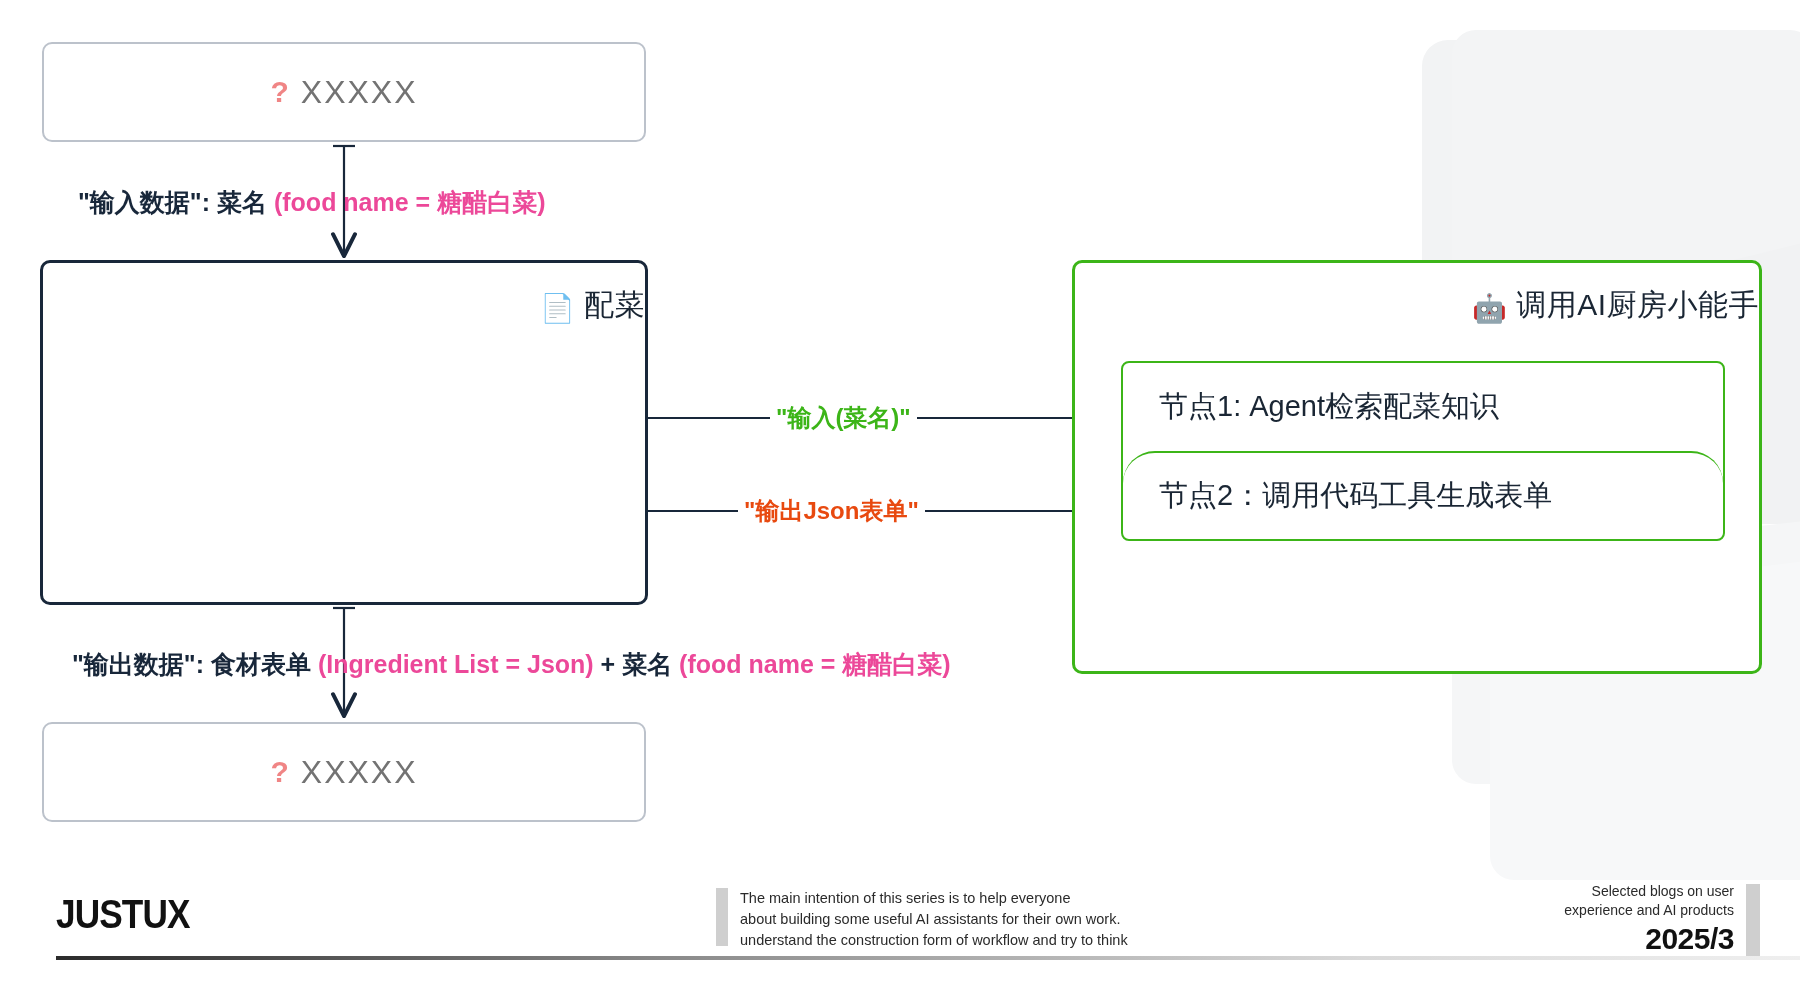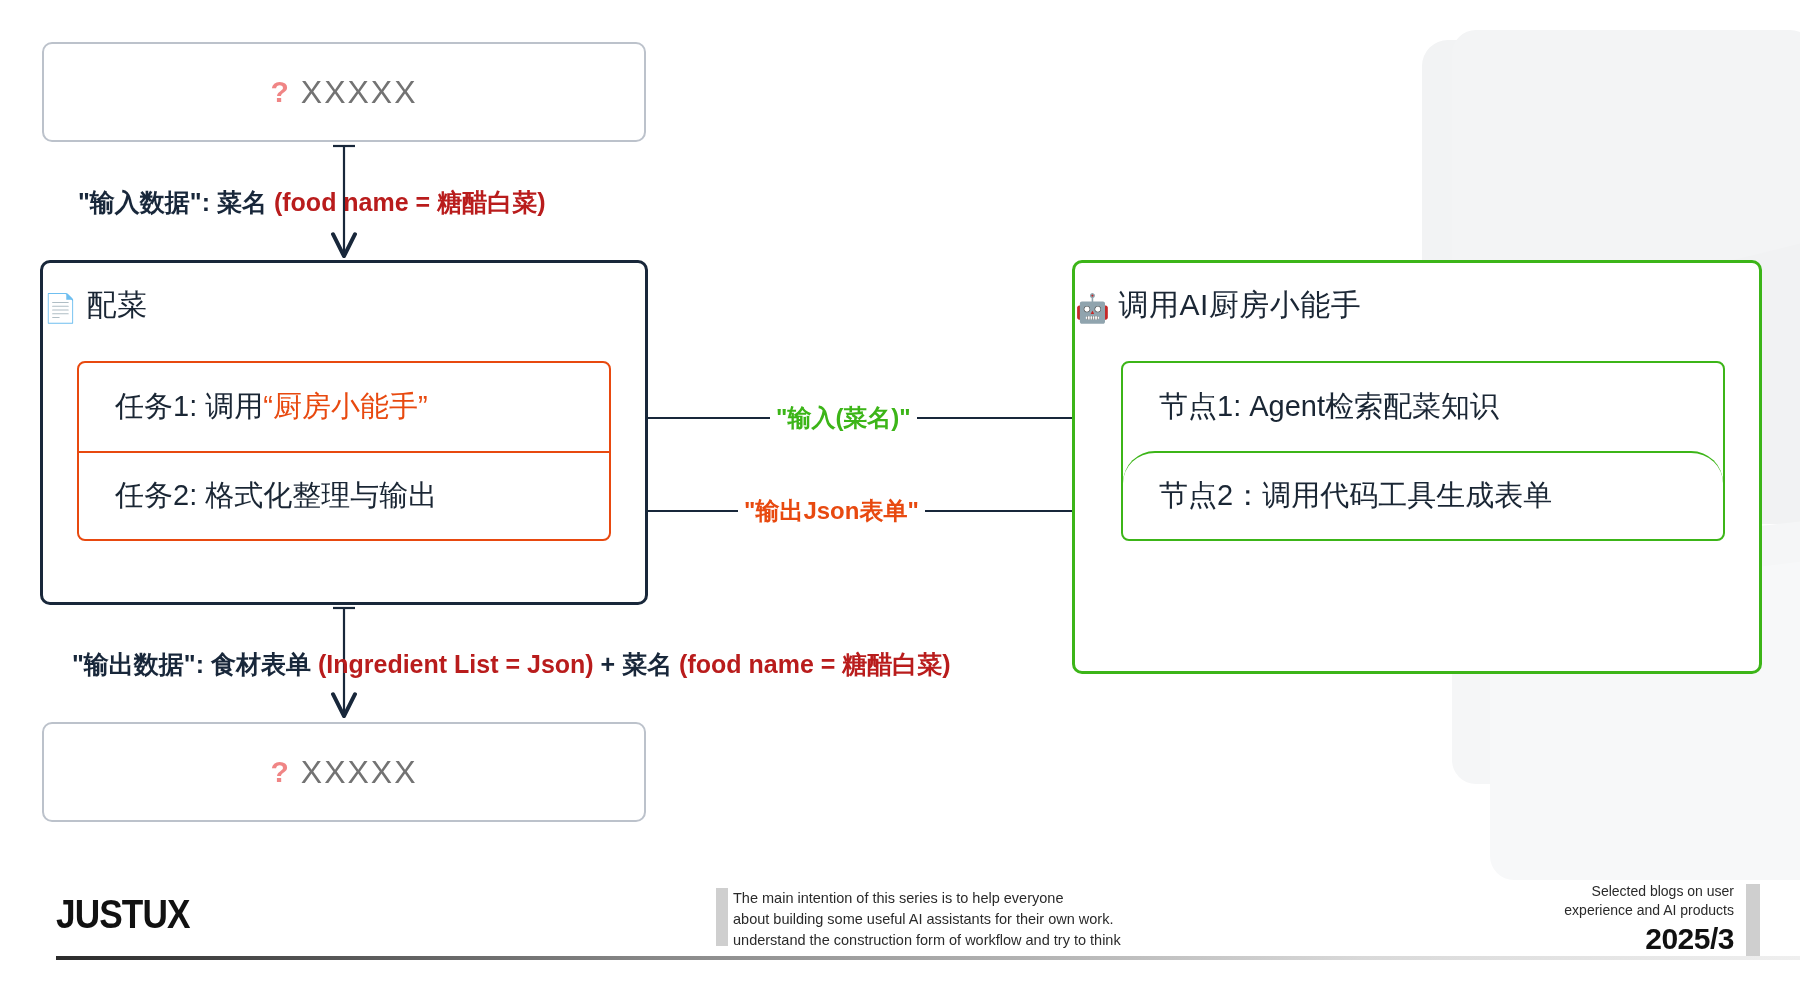--- a/index.html
+++ b/index.html
@@ -30,21 +30,21 @@
   .panel {
     position:absolute;
     background:#fff;
     border-radius:10px;
     z-index:3;
   }
   .panel.dark  { border:3px solid #18273a; }
   .panel.green { border:3px solid #3cb518; }
 
   .panel-title {
-    text-align:left;
+    text-align:right;
     font-size:30px;
     color:#1a2634;
     font-weight:500;
     letter-spacing:.5px;
     margin-top:22px;
     white-space:nowrap;
   }
   .panel-title .emoji { font-size:28px; margin-right:8px; vertical-align:-3px; }
 
   
@@ -71,21 +71,21 @@
 
   
   .flow-label {
     position:absolute;
     font-size:25px;
     font-weight:700;
     color:#18273a;
     white-space:nowrap;
     z-index:4;
   }
-  .flow-label .orange { color:#b91c1c; }
+  .flow-label .orange { color:#ec4899; }
 
   
   .arrow-label {
     position:absolute;
     font-size:24px;
     font-weight:700;
     white-space:nowrap;
     background:#fff;
     padding:0 6px;
     z-index:5;
@@ -101,21 +101,21 @@
   .footer-rule {
     position:absolute; left:40px; right:0; top:80px; height:4px;
     background:linear-gradient(to right,#2b2b2b 0%, #8a8a8a 35%, #d9d9d9 75%, #efefef 100%);
   }
   .brand {
     position:absolute; left:40px; top:16px;
     font-family:"Liberation Sans","DejaVu Sans",sans-serif;
     font-size:40px; font-weight:700; letter-spacing:-1px;
     color:#111; transform:scaleX(.88); transform-origin:left center;
   }
-  .note-wrap { position:absolute; left:700px; top:12px; display:flex; gap:5px; }
+  .note-wrap { position:absolute; left:700px; top:12px; display:flex; gap:12px; }
   .note-bar { width:12px; height:58px; background:#cfcfcf; }
   .note-text { font-size:14.5px; line-height:1.45; color:#2a2a2a; }
 
   .right-meta { position:absolute; right:40px; top:6px; display:flex; gap:12px; align-items:flex-end; }
   .right-meta-text { text-align:right; }
   .right-small { font-size:14px; line-height:1.35; color:#2a2a2a; }
   .right-year { font-size:30px; font-weight:700; color:#111; letter-spacing:-.5px; margin-top:2px; }
   .right-bar { width:14px; height:72px; background:#cfcfcf; }
 </style>
 </head>
@@ -165,30 +165,20 @@
   </div>
 
   <div class="flow-label" style="left:78px; top:186px;">
     <span>"输入数据": 菜名 </span><span class="orange">(food name = 糖醋白菜)</span>
   </div>
 
   <div class="panel dark" style="left:40px; top:260px; width:608px; height:345px;">
     <div class="panel-title">
       <span class="emoji">📄</span><span>配菜</span>
     </div>
-    <div class="stack orange" style="top:98px;">
-      <div class="stack-row">
-        <span>任务1: 调用</span>
-          <span class="hl-orange">“厨房小能手”</span>
-      </div>
-      <div class="stack-row">
-        <span>任务2: 格式化整理与输出</span>
-          <span class="hl-orange"></span>
-      </div>
-    </div>
   </div>
 
   <div class="panel green" style="left:1072px; top:260px; width:690px; height:414px;">
     <div class="panel-title">
       <span class="emoji">🤖</span><span>调用AI厨房小能手</span>
     </div>
     <div class="stack green" style="top:98px;">
       <div class="stack-row">
         <span>节点1: Agent检索配菜知识</span>
           <span class="hl-orange"></span>

